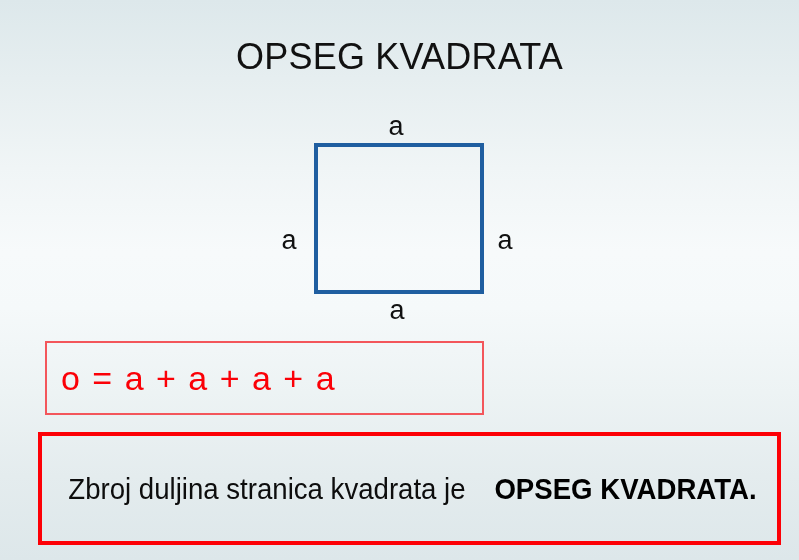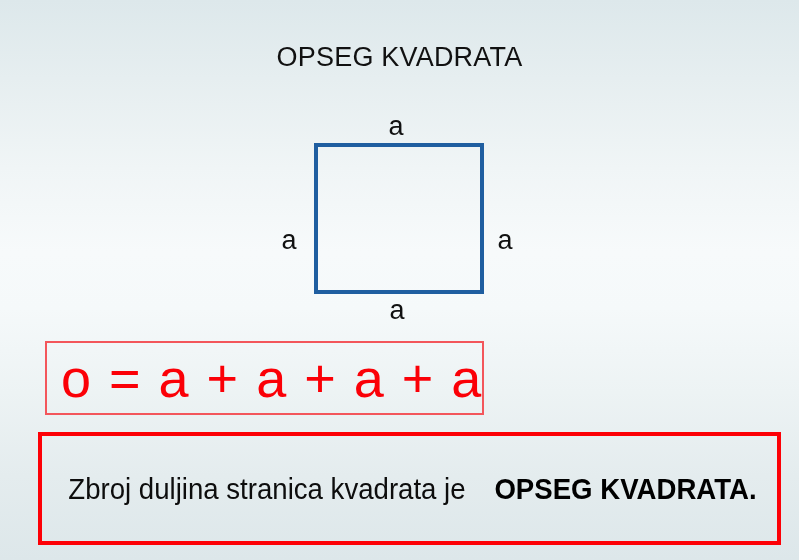--- a/index.html
+++ b/index.html
@@ -29,21 +29,21 @@
     overflow: hidden;
   }
 
   
   #title {
     position: absolute;
     left: 0;
     top: 34px;
     width: 799px;
     text-align: center;
-    font-size: 27px;
+    font-size: 36px;
     line-height: 46px;
     color: #111111;
     letter-spacing: 0.2px;
     white-space: nowrap;
   }
 
   
   #figure {
     position: absolute;
     left: 265px;
@@ -99,21 +99,21 @@
     width: 439px;
     height: 74px;
     border: 2px solid #f3565b;
     box-sizing: border-box;
     background: transparent;
     display: flex;
     align-items: center;
   }
   #formula-text {
     padding-left: 14px;
-    font-size: 54px;
+    font-size: 34px;
     line-height: 50px;
     color: #fb0007;
     white-space: nowrap;
     letter-spacing: 1.5px;
   }
 
   
   #statement-box {
     position: absolute;
     left: 38px;

